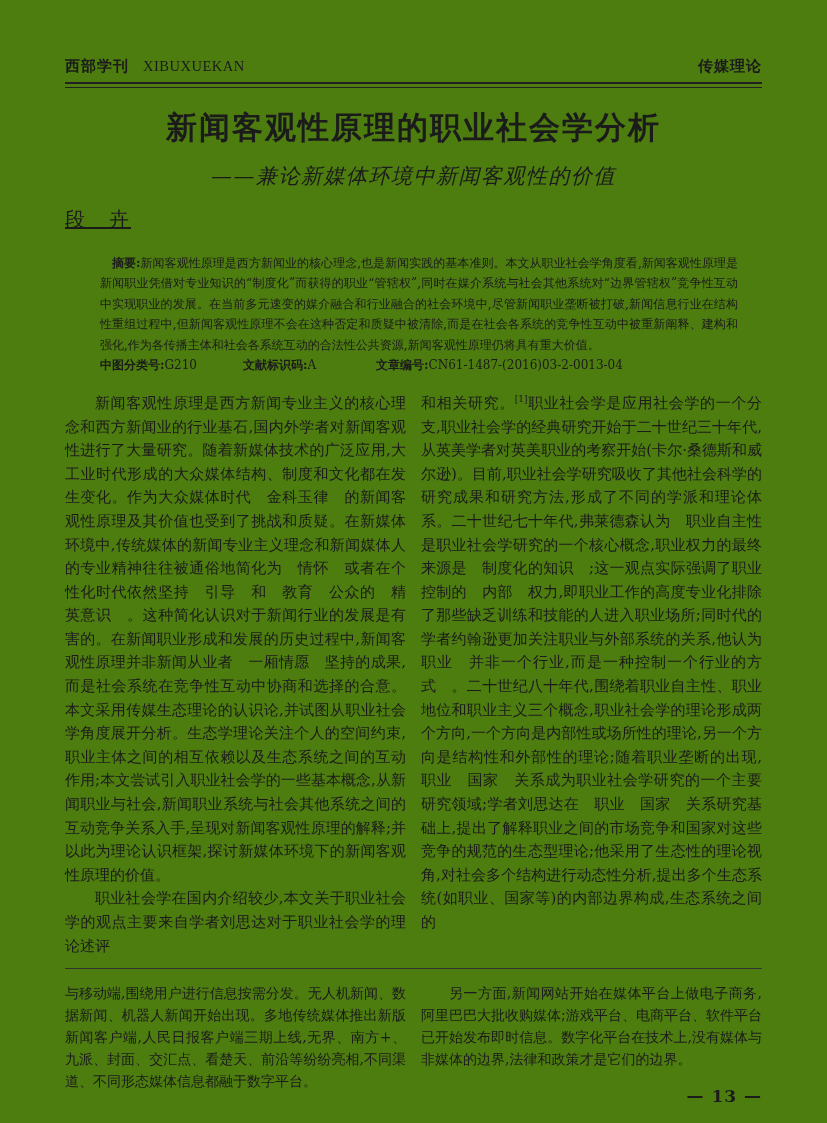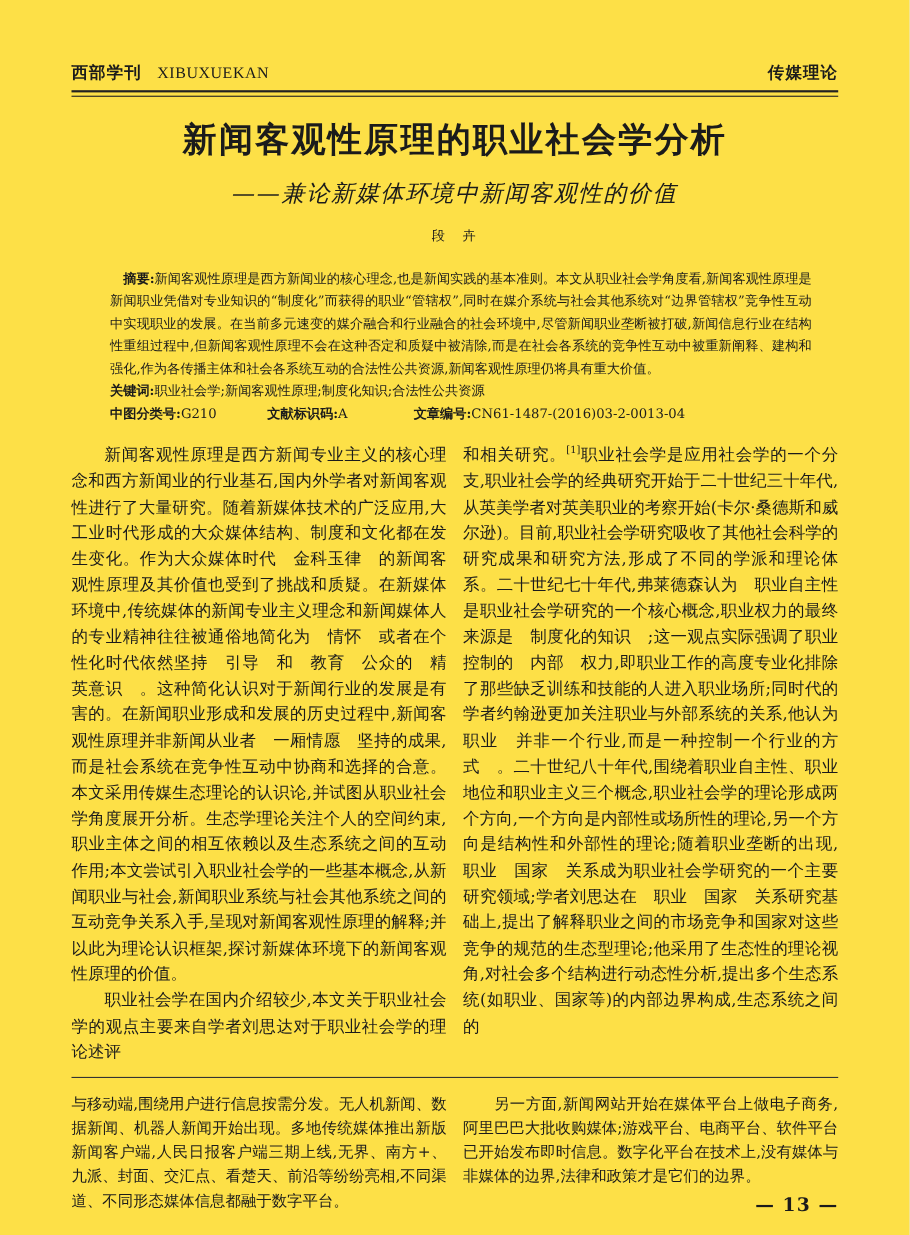--- a/index.html
+++ b/index.html
@@ -1,38 +1,38 @@
 <!DOCTYPE html>
 <html lang="zh"><head>
 <meta charset="utf-8">
 <style>
   html,body{margin:0;padding:0;background:#e8e8e8;}
   .page{
-    width:827px;height:1123px;background:#fde047;margin:0 auto;
+    width:827px;height:1123px;background:#4d7c0f;margin:0 auto;
     position:relative;color:#1b1b1b;
     font-family:"DejaVu Serif","Liberation Serif",serif;
     overflow:hidden;
   }
   .content{position:absolute;left:65px;right:65px;top:57px;}
 
   
   .journal-header{display:flex;justify-content:space-between;align-items:baseline;
     font-size:15px;padding-bottom:6px;}
   .jh-left{display:flex;align-items:baseline;gap:14px;}
   .jh-cn{font-family:"DejaVu Sans","Liberation Sans",sans-serif;font-weight:bold;letter-spacing:1px;}
   .jh-en{font-family:"Liberation Serif","DejaVu Serif",serif;font-size:14.5px;letter-spacing:.5px;}
   .jh-section{font-family:"DejaVu Sans","Liberation Sans",sans-serif;font-weight:bold;letter-spacing:1px;}
   .double-rule{height:3px;border-top:2px solid #222;border-bottom:1px solid #222;}
 
   
   .art-title{text-align:center;font-size:31px;font-weight:bold;
     letter-spacing:2px;line-height:1.2;}
   .art-subtitle{margin-top:16px;text-align:center;font-size:21px;font-style:italic;
     letter-spacing:1.5px;}
-  .art-author{margin-top:16px;text-align:center;font-size:12px;letter-spacing:2px;}
+  .art-author{margin-top:16px;font-size:20px;letter-spacing:2px;text-decoration:underline;}
 
   
   .meta-block{margin:20px 24px 0 35px;font-size:12px;line-height:20.5px;
     text-align:justify;}
   .meta-block p{margin:0;}
   .abstract-p{text-indent:1em;}
   .label-b{font-weight:bold;}
   .keywords-p{margin-top:1px;}
   .clc-p{margin-top:2px;}
   .clc-seg2{margin-left:46px;}
@@ -70,21 +70,20 @@
       <span class="jh-section">传媒理论</span>
     </div>
     <div class="double-rule"></div>
 
     <h1 class="art-title" style="margin-bottom:0;">新闻客观性原理的职业社会学分析</h1>
     <div class="art-subtitle">——兼论新媒体环境中新闻客观性的价值</div>
     <div class="art-author">段　卉</div>
 
     <div class="meta-block">
       <p class="abstract-p"><span class="label-b">摘要:</span><span>新闻客观性原理是西方新闻业的核心理念,也是新闻实践的基本准则。本文从职业社会学角度看,新闻客观性原理是新闻职业凭借对专业知识的“制度化”而获得的职业“管辖权”,同时在媒介系统与社会其他系统对“边界管辖权”竞争性互动中实现职业的发展。在当前多元速变的媒介融合和行业融合的社会环境中,尽管新闻职业垄断被打破,新闻信息行业在结构性重组过程中,但新闻客观性原理不会在这种否定和质疑中被清除,而是在社会各系统的竞争性互动中被重新阐释、建构和强化,作为各传播主体和社会各系统互动的合法性公共资源,新闻客观性原理仍将具有重大价值。</span></p>
-      <p class="keywords-p"><span class="label-b">关键词:</span><span>职业社会学;新闻客观性原理;制度化知识;合法性公共资源</span></p>
       <p class="clc-p"><span class="label-b">中图分类号:</span><span>G210</span><span class="label-b clc-seg2">文献标识码:</span><span>A</span><span class="label-b clc-seg3">文章编号:</span><span>CN61-1487-(2016)03-2-0013-04</span></p>
     </div>
 
     <div class="body-cols">
       <div class="col">
         <p class="indent">新闻客观性原理是西方新闻专业主义的核心理念和西方新闻业的行业基石,国内外学者对新闻客观性进行了大量研究。随着新媒体技术的广泛应用,大工业时代形成的大众媒体结构、制度和文化都在发生变化。作为大众媒体时代　金科玉律　的新闻客观性原理及其价值也受到了挑战和质疑。在新媒体环境中,传统媒体的新闻专业主义理念和新闻媒体人的专业精神往往被通俗地简化为　情怀　或者在个性化时代依然坚持　引导　和　教育　公众的　精英意识　。这种简化认识对于新闻行业的发展是有害的。在新闻职业形成和发展的历史过程中,新闻客观性原理并非新闻从业者　一厢情愿　坚持的成果,而是社会系统在竞争性互动中协商和选择的合意。本文采用传媒生态理论的认识论,并试图从职业社会学角度展开分析。生态学理论关注个人的空间约束,职业主体之间的相互依赖以及生态系统之间的互动作用;本文尝试引入职业社会学的一些基本概念,从新闻职业与社会,新闻职业系统与社会其他系统之间的互动竞争关系入手,呈现对新闻客观性原理的解释;并以此为理论认识框架,探讨新媒体环境下的新闻客观性原理的价值。</p>
         <p class="indent">职业社会学在国内介绍较少,本文关于职业社会学的观点主要来自学者刘思达对于职业社会学的理论述评</p>
       </div>
       <div class="col">
         <p><span>和相关研究。</span><sup class="ref">[1]</sup><span>职业社会学是应用社会学的一个分支,职业社会学的经典研究开始于二十世纪三十年代,从英美学者对英美职业的考察开始(卡尔·桑德斯和威尔逊)。目前,职业社会学研究吸收了其他社会科学的研究成果和研究方法,形成了不同的学派和理论体系。二十世纪七十年代,弗莱德森认为　职业自主性　是职业社会学研究的一个核心概念,职业权力的最终来源是　制度化的知识　;这一观点实际强调了职业控制的　内部　权力,即职业工作的高度专业化排除了那些缺乏训练和技能的人进入职业场所;同时代的学者约翰逊更加关注职业与外部系统的关系,他认为职业　并非一个行业,而是一种控制一个行业的方式　。二十世纪八十年代,围绕着职业自主性、职业地位和职业主义三个概念,职业社会学的理论形成两个方向,一个方向是内部性或场所性的理论,另一个方向是结构性和外部性的理论;随着职业垄断的出现,　职业　国家　关系成为职业社会学研究的一个主要研究领域;学者刘思达在　职业　国家　关系研究基础上,提出了解释职业之间的市场竞争和国家对这些竞争的规范的生态型理论;他采用了生态性的理论视角,对社会多个结构进行动态性分析,提出多个生态系统(如职业、国家等)的内部边界构成,生态系统之间的</span></p>

